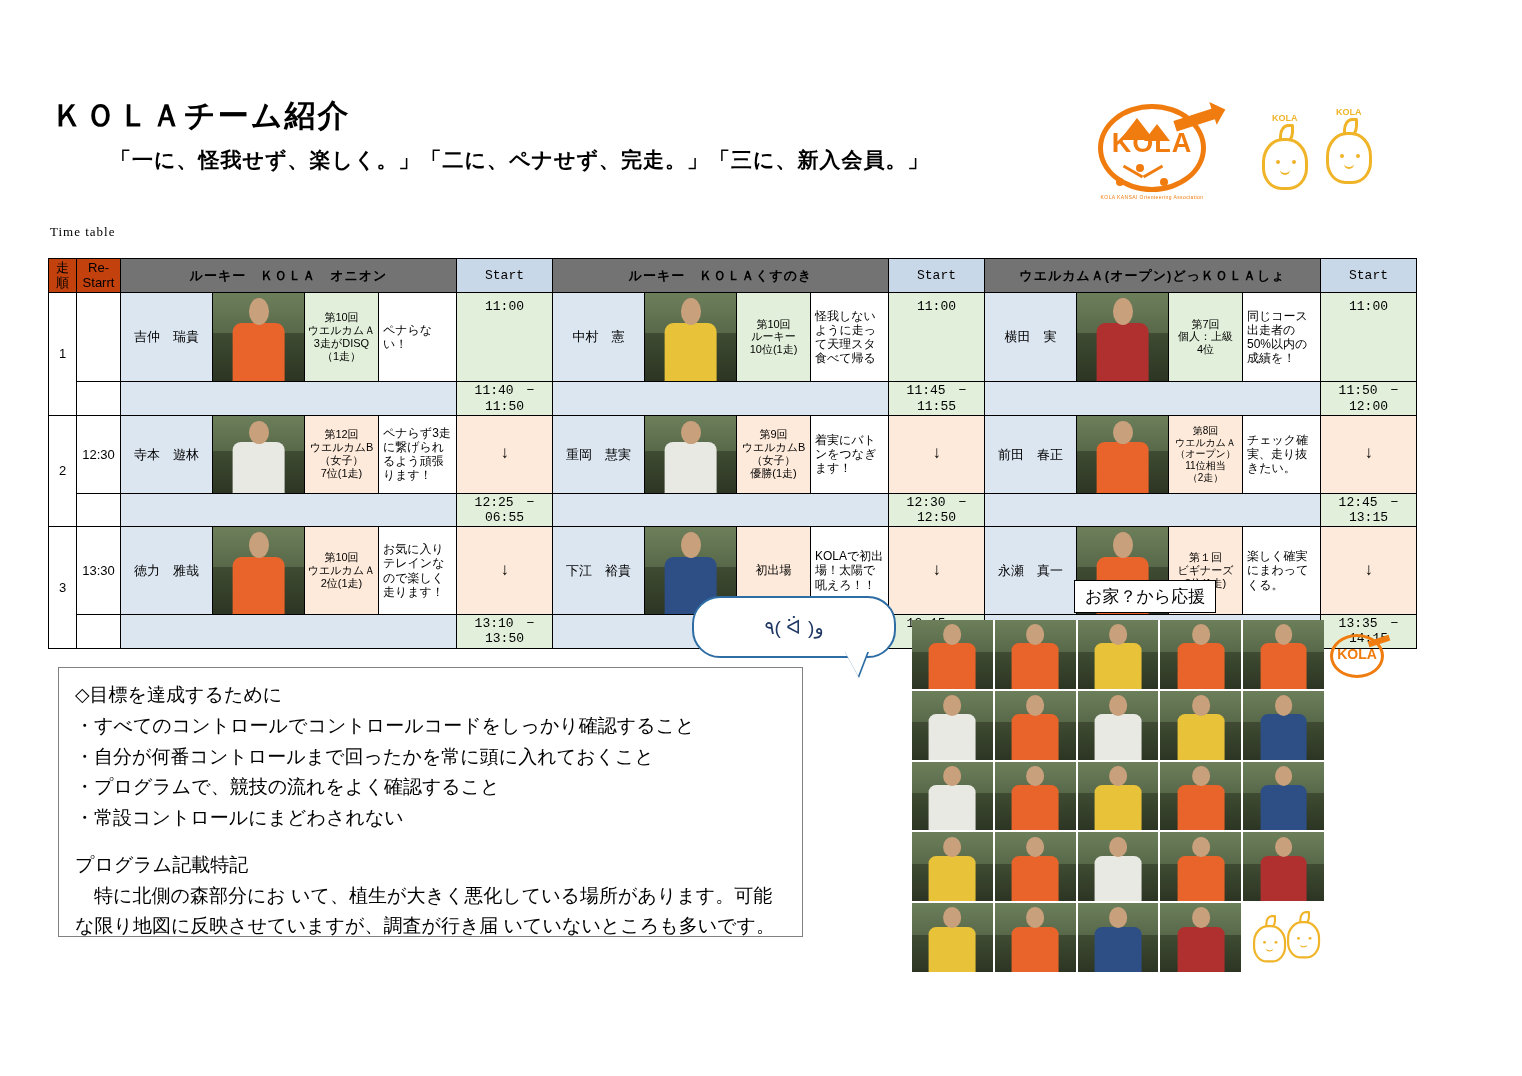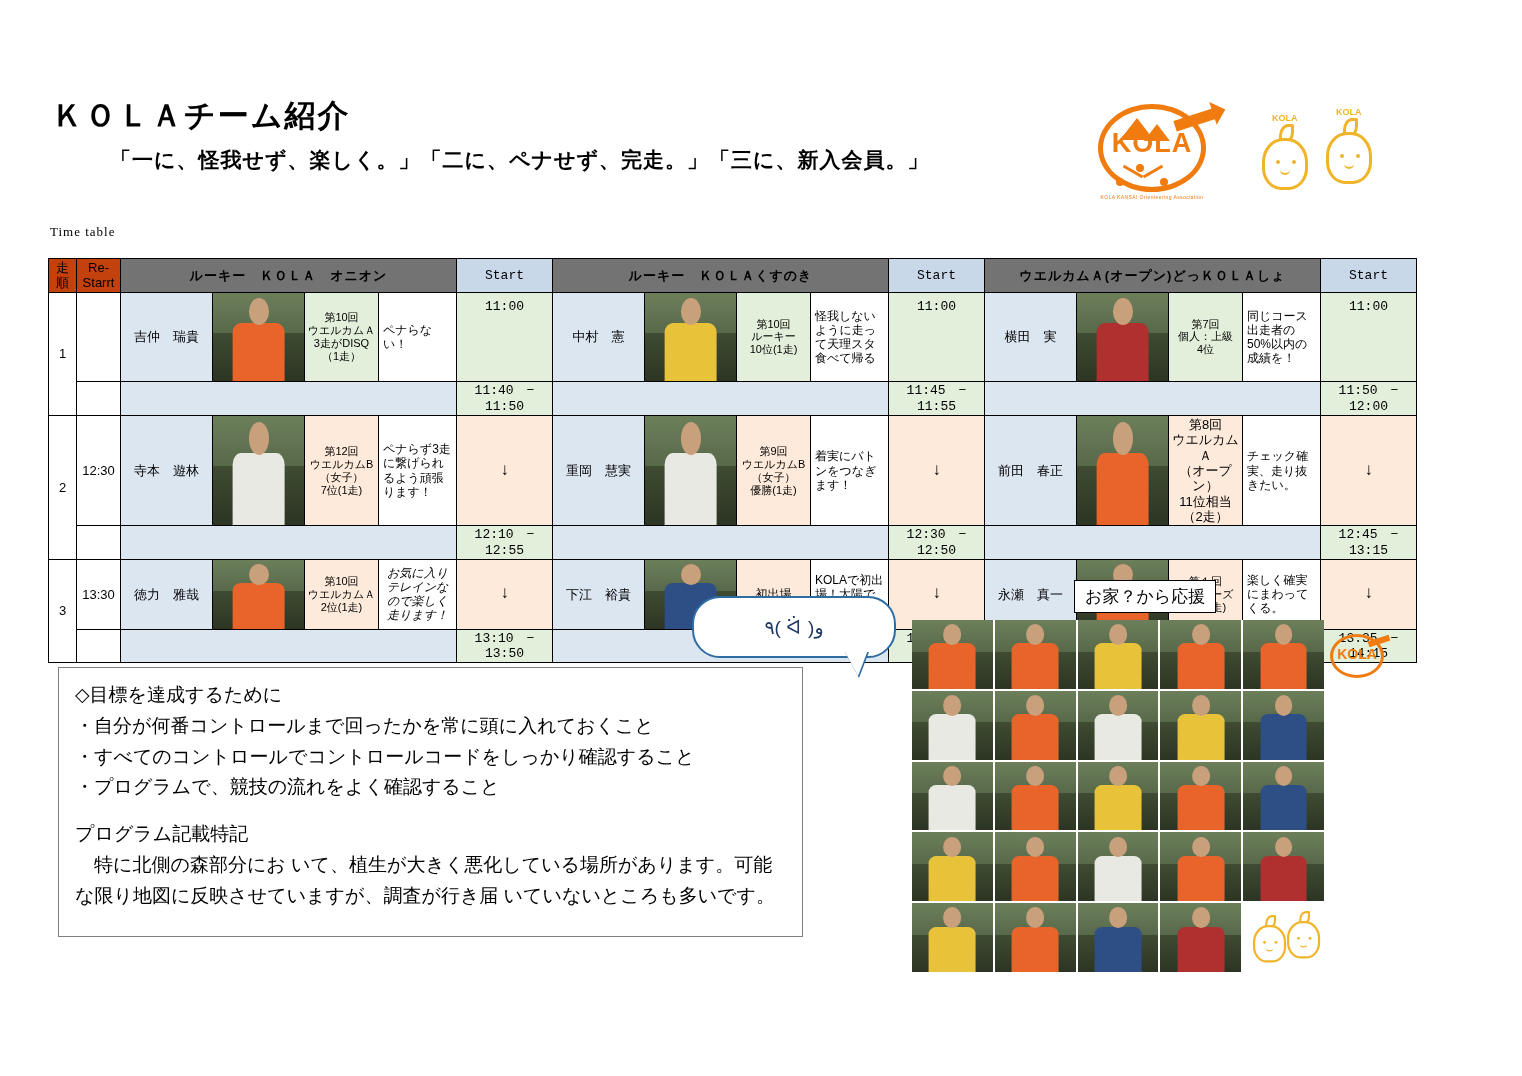--- a/index.html
+++ b/index.html
@@ -321,33 +321,33 @@
 
     <td class="c-blue">前田　春正</td>
     <td class="photocell">
       <div class="ph-inner">
               <div class="ph-sky"></div>
               <div class="ph-gnd"></div>
               <div class="ph-torso t-orange"></div>
               <div class="ph-head"></div>
             </div>
     </td>
-    <td class="c-orange" style="white-space:pre-line;font-size:13px;">第8回
+    <td class="c-orange" style="white-space:pre-line;font-size:10px;">第8回
 ウエルカムＡ
 （オープン）
 11位相当
 （2走）</td>
     <td class="c-white" style="font-size:12px;text-align:left;padding:14px 4px;">チェック確実、走り抜きたい。</td>
     <td class="c-orange mono" style="font-size:17px;">↓</td>
   </tr>
 
   <tr style="height:22px;">
     <td class="c-white"></td>
     <td class="c-blue" colspan="4"></td>
-    <td class="c-green mono">12:10　−　12:55</td>
+    <td class="c-green mono">12:25　−　06:55</td>
     <td class="c-blue" colspan="4"></td>
     <td class="c-green mono">12:30　−　12:50</td>
     <td class="c-blue" colspan="4"></td>
     <td class="c-green mono">12:45　−　13:15</td>
   </tr>
 
   <tr style="height:66px;">
     <td rowspan="2" class="c-white">3</td>
     <td class="c-white">13:30</td>
 
@@ -356,21 +356,21 @@
       <div class="ph-inner">
               <div class="ph-sky"></div>
               <div class="ph-gnd"></div>
               <div class="ph-torso t-orange"></div>
               <div class="ph-head"></div>
             </div>
     </td>
     <td class="c-orange" style="white-space:pre-line;font-size:11px;">第10回
 ウエルカムＡ
 2位(1走)</td>
-    <td class="c-white" style="font-size:12px;text-align:center;padding:6px 4px;font-style:italic;">お気に入りテレインなので楽しく走ります！</td>
+    <td class="c-white" style="font-size:12px;text-align:left;padding:15px 4px;">お気に入りテレインなので楽しく走ります！</td>
     <td class="c-orange mono" style="font-size:17px;">↓</td>
 
     <td class="c-blue">下江　裕貴</td>
     <td class="photocell">
       <div class="ph-inner">
               <div class="ph-sky"></div>
               <div class="ph-gnd"></div>
               <div class="ph-torso t-blue"></div>
               <div class="ph-head"></div>
             </div>
@@ -631,19 +631,20 @@
 </div>
 
 <div id="grid-logo">
   <div class="ring"></div>
   <div class="ktxt">KOLA</div>
   <div class="arrow"></div>
 </div>
 
 <div id="notes">
   <div class="l">◇目標を達成するために</div>
+  <div class="l">・すべてのコントロールでコントロールコードをしっかり確認すること</div>
   <div class="l">・自分が何番コントロールまで回ったかを常に頭に入れておくこと</div>
-  <div class="l">・すべてのコントロールでコントロールコードをしっかり確認すること</div>
   <div class="l">・プログラムで、競技の流れをよく確認すること</div>
+  <div class="l">・常設コントロールにまどわされない</div>
   <div class="gap"></div>
   <div class="l">プログラム記載特記</div>
   <div class="wrap">　特に北側の森部分にお いて、植生が大きく悪化している場所があります。可能な限り地図に反映させていますが、調査が行き届 いていないところも多いです。</div>
 </div>
 
 </body></html>

